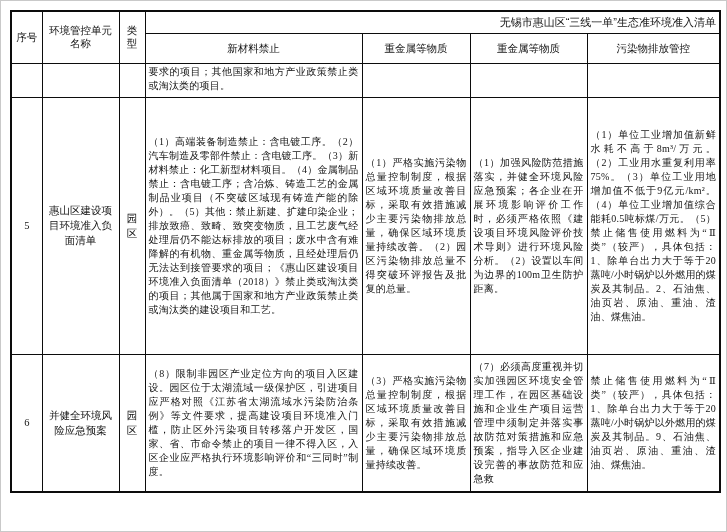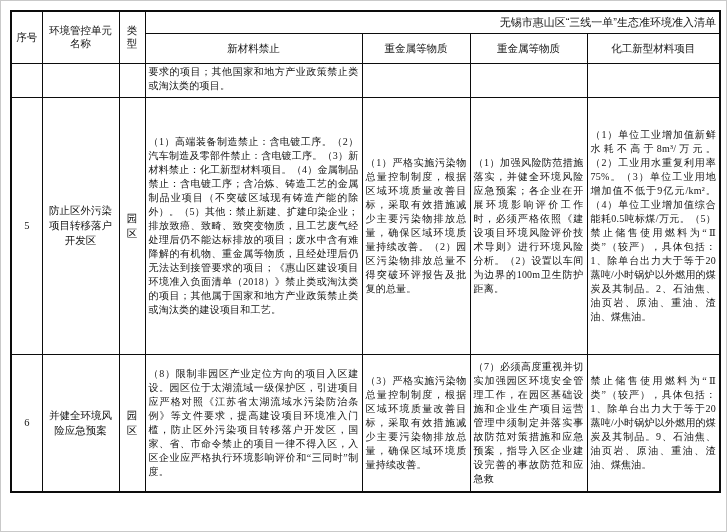--- a/index.html
+++ b/index.html
@@ -91,36 +91,36 @@
       <th class="hdr" rowspan="2">序号</th>
       <th class="hdr" rowspan="2">环境管控单元名称</th>
       <th class="hdr" rowspan="2">类型</th>
       <th class="hdr span-title" colspan="4">无锡市惠山区“三线一单”生态准环境准入清单</th>
     </tr>
 
     <tr style="height:30px">
       <th class="hdr">新材料禁止</th>
       <th class="hdr">重金属等物质</th>
       <th class="hdr">重金属等物质</th>
-      <th class="hdr">化工新型材料项目</th>
+      <th class="hdr">污染物排放管控</th>
     </tr>
 
     <tr style="height:34px">
       <td class="center"></td>
       <td class="center"></td>
       <td class="center"></td>
       <td class="cell cell-top">要求的项目；其他国家和地方产业政策禁止类或淘汰类的项目。</td>
       <td class="cell"></td>
       <td class="cell"></td>
       <td class="cell"></td>
     </tr>
 
     <tr style="height:257px">
       <td class="center">5</td>
-      <td class="center">防止区外污染项目转移落户开发区</td>
+      <td class="center">惠山区建设项目环境准入负面清单</td>
       <td class="center">园区</td>
       <td class="cell">（1）高端装备制造禁止：含电镀工序。（2）汽车制造及零部件禁止：含电镀工序。（3）新材料禁止：化工新型材料项目。（4）金属制品禁止：含电镀工序；含冶炼、铸造工艺的金属制品业项目（不突破区域现有铸造产能的除外）。（5）其他：禁止新建、扩建印染企业；排放致癌、致畸、致突变物质，且工艺废气经处理后仍不能达标排放的项目；废水中含有难降解的有机物、重金属等物质，且经处理后仍无法达到接管要求的项目；《惠山区建设项目环境准入负面清单（2018）》禁止类或淘汰类的项目；其他属于国家和地方产业政策禁止类或淘汰类的建设项目和工艺。</td>
       <td class="cell">（1）严格实施污染物总量控制制度，根据区域环境质量改善目标，采取有效措施减少主要污染物排放总量，确保区域环境质量持续改善。（2）园区污染物排放总量不得突破环评报告及批复的总量。</td>
       <td class="cell">（1）加强风险防范措施落实，并健全环境风险应急预案；各企业在开展环境影响评价工作时，必须严格依照《建设项目环境风险评价技术导则》进行环境风险分析。（2）设置以车间为边界的100m卫生防护距离。</td>
       <td class="cell">（1）单位工业增加值新鲜水耗不高于8m³/万元。（2）工业用水重复利用率75%。（3）单位工业用地增加值不低于9亿元/km²。（4）单位工业增加值综合能耗0.5吨标煤/万元。（5）禁止储售使用燃料为“Ⅱ类”（较严），具体包括：1、除单台出力大于等于20蒸吨/小时锅炉以外燃用的煤炭及其制品。2、石油焦、油页岩、原油、重油、渣油、煤焦油。</td>
     </tr>
 
     <tr style="height:138px">
       <td class="center">6</td>
       <td class="center">并健全环境风险应急预案</td>

